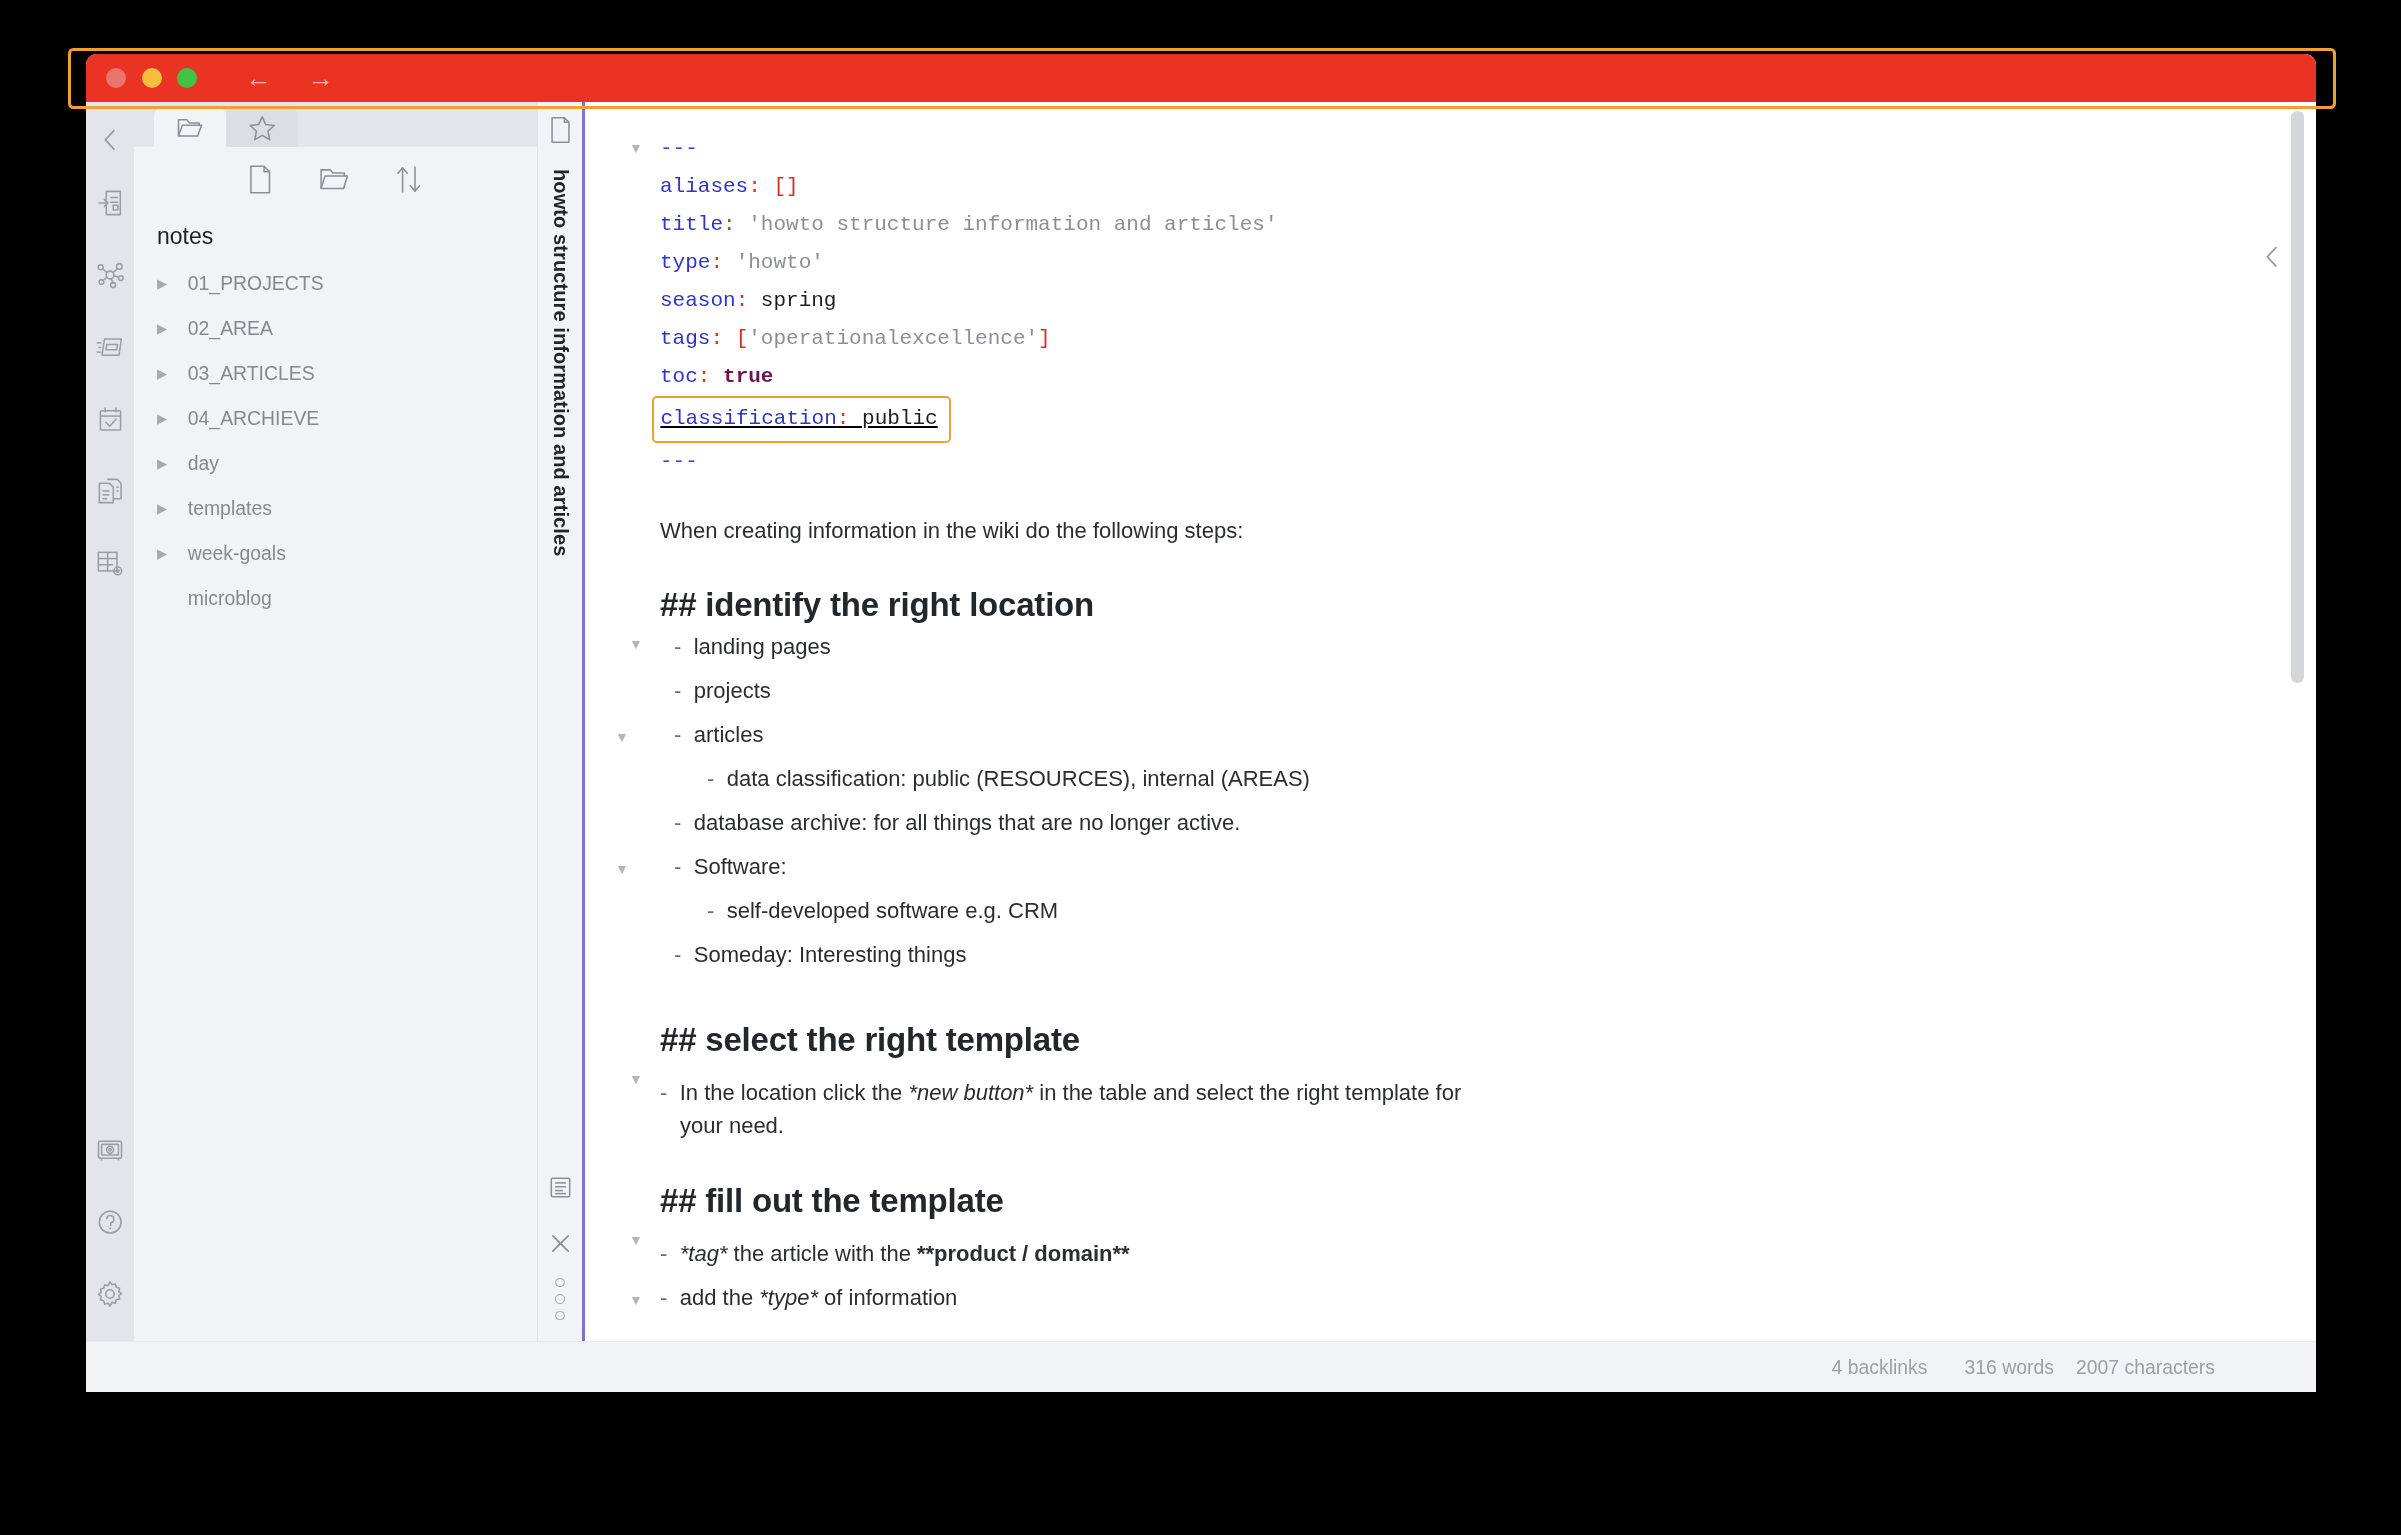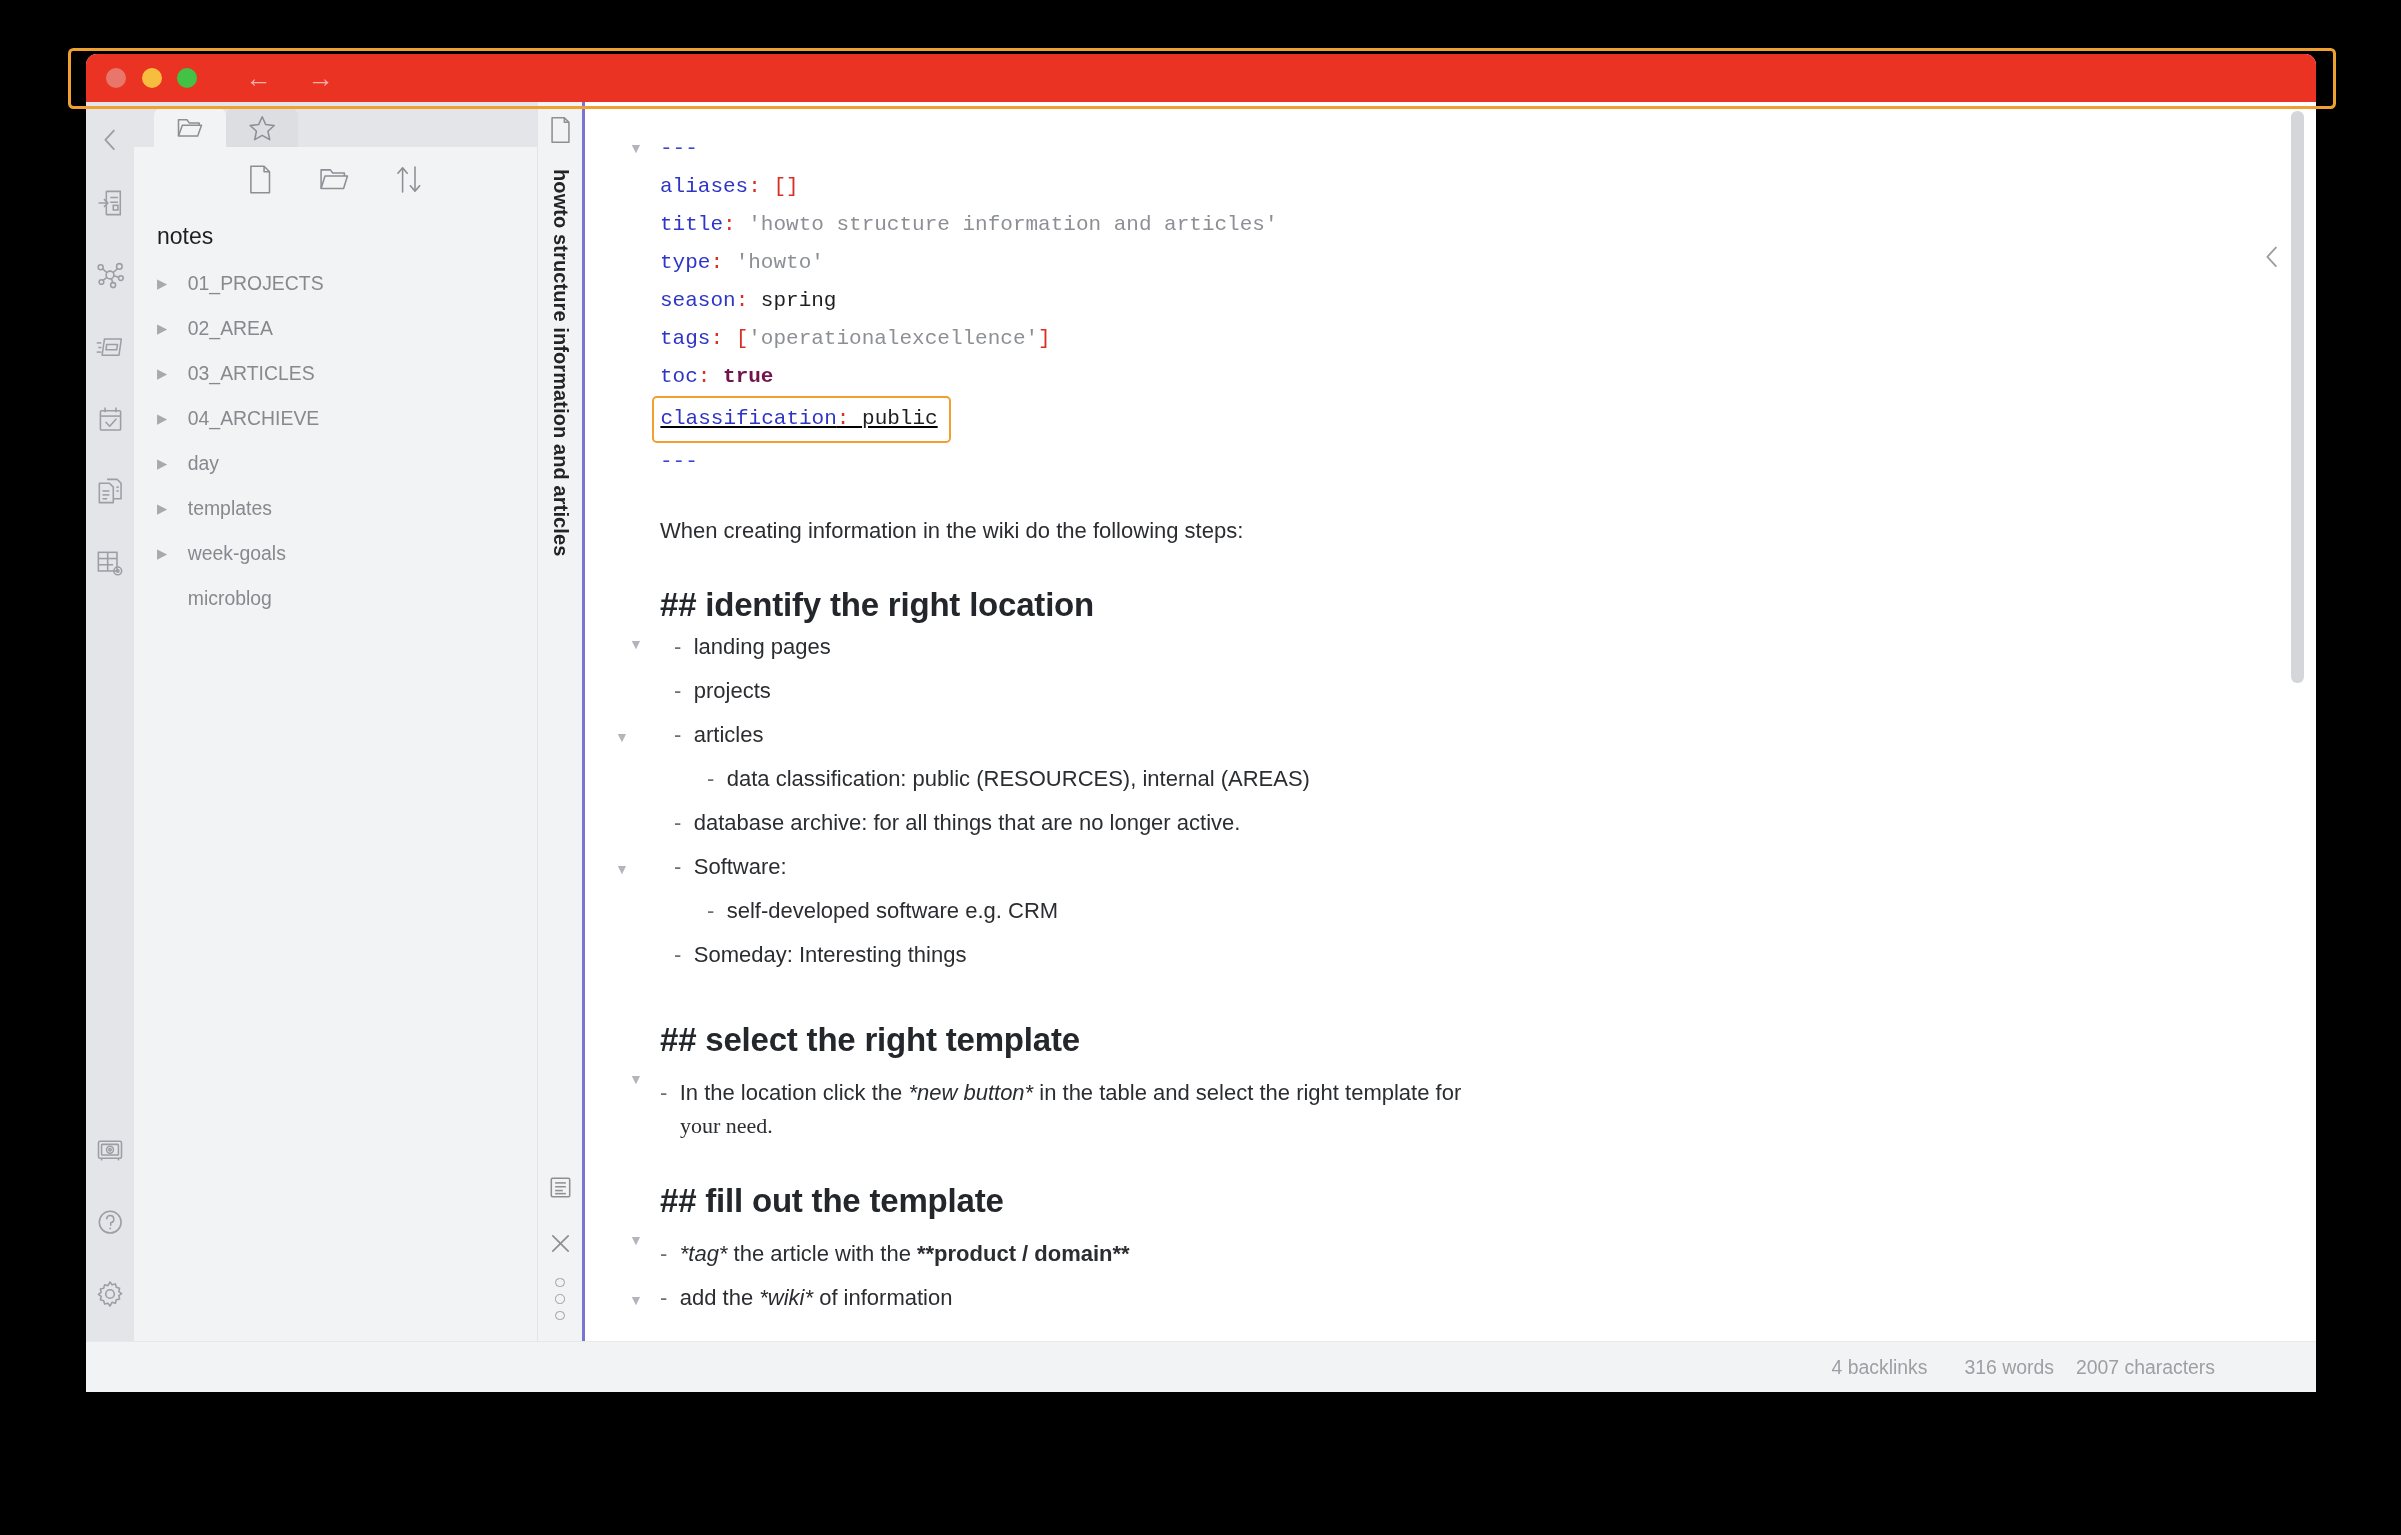--- a/index.html
+++ b/index.html
@@ -278,21 +278,21 @@
     align-items: baseline;
     font-size: 22px;
     color: #2b2d31;
     line-height: 1.5;
     min-height: 44px;
   }
   .bullet .dash { color: #6b6e73; margin-right: 12.4px; flex: 0 0 auto; }
   .lvl1 { padding-left: 14px; }
   .lvl2 { padding-left: 47px; }
   .lvl0 { padding-left: 0px; }
-  .wrapline { padding-left: 20px; font-family: Liberation Serif, serif; }
+  .wrapline { padding-left: 20px; }
   em.md { font-style: italic; }
   strong.md { font-weight: 700; }
 
   
   #statusbar {
     height: 51px;
     flex: 0 0 auto;
     background: #f2f3f5;
     display: flex;
     align-items: center;
@@ -671,21 +671,21 @@
           <span class="fold" style="top:51px;">▼</span>
           <h2 class="md">## fill out the template</h2>
         </div>
         <div class="bullet lvl0" style="margin-top:17px;">
           <span class="dash">-</span>
           <span><em class="md">*tag*</em><span> the article with the </span><strong class="md">**product / domain**</strong></span>
         </div>
         <div class="bullet lvl0" style="position:relative;">
           <span class="fold" style="left:-31px; top:12.4px;">▼</span>
           <span class="dash">-</span>
-          <span><span>add the </span><em class="md">*wiki*</em><span> of information</span></span>
+          <span><span>add the </span><em class="md">*type*</em><span> of information</span></span>
         </div>
 
       </div>
     </div>
   </div>
 
   <div id="statusbar">
     <span>4 backlinks</span>
     <div class="sb-pair">
       <span>316 words</span>

